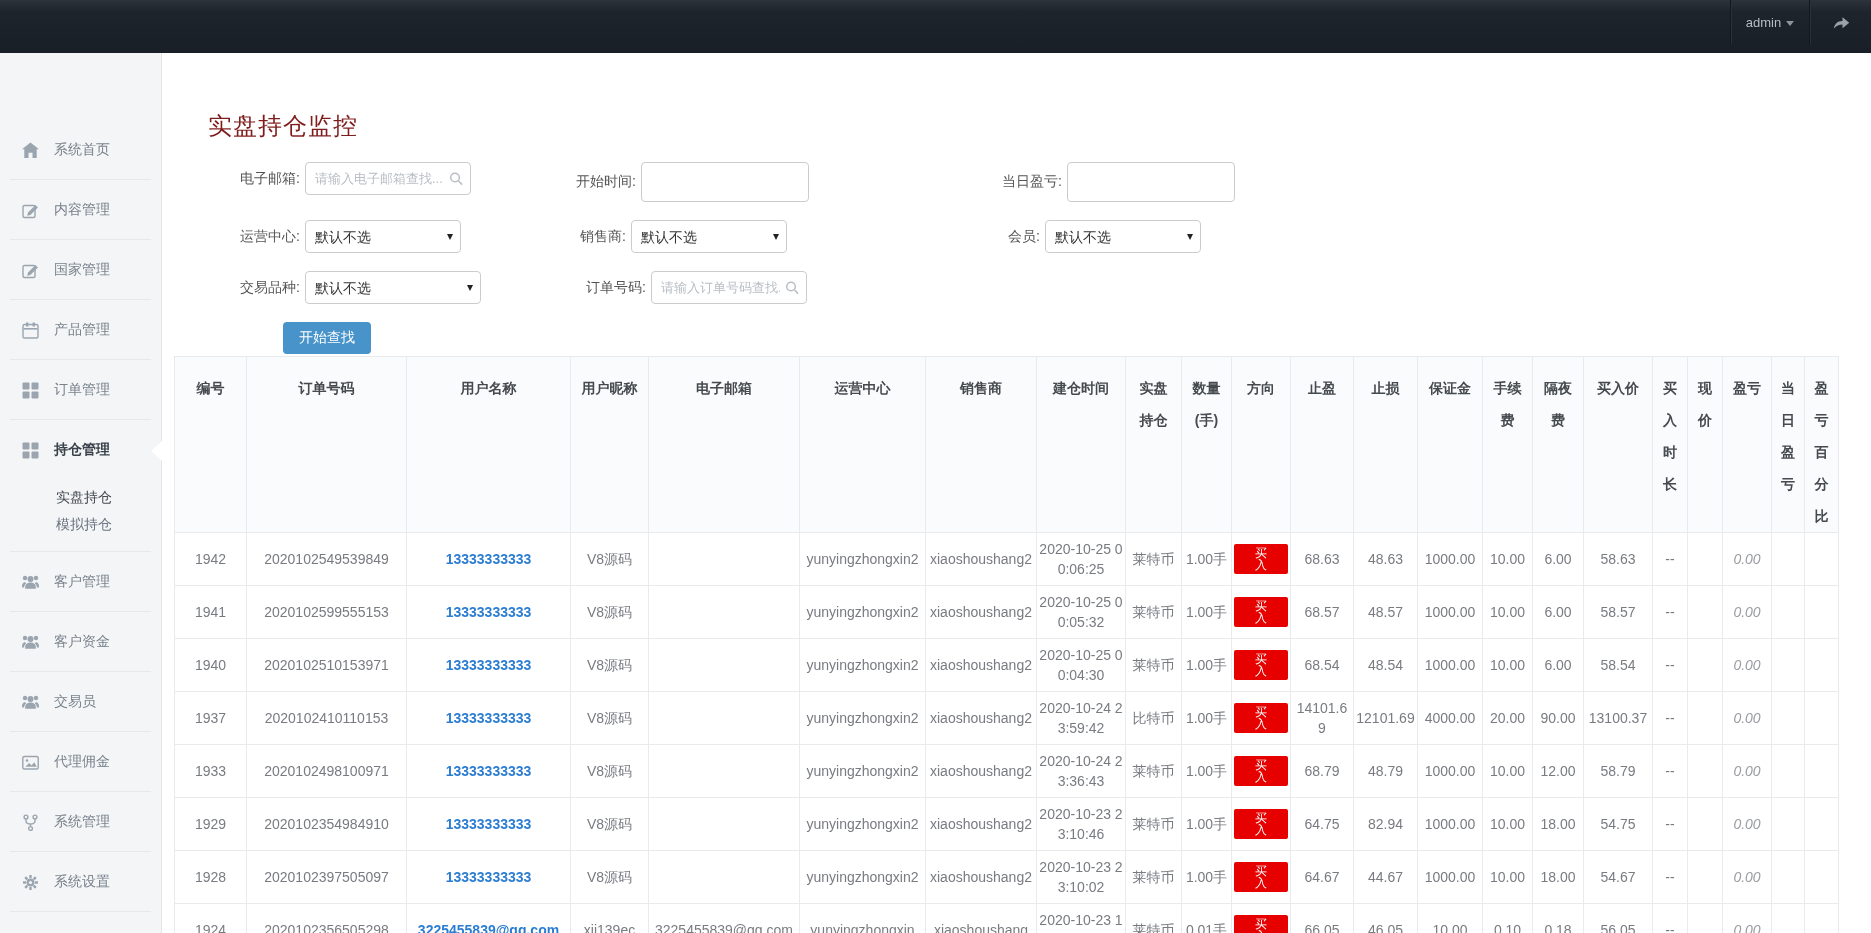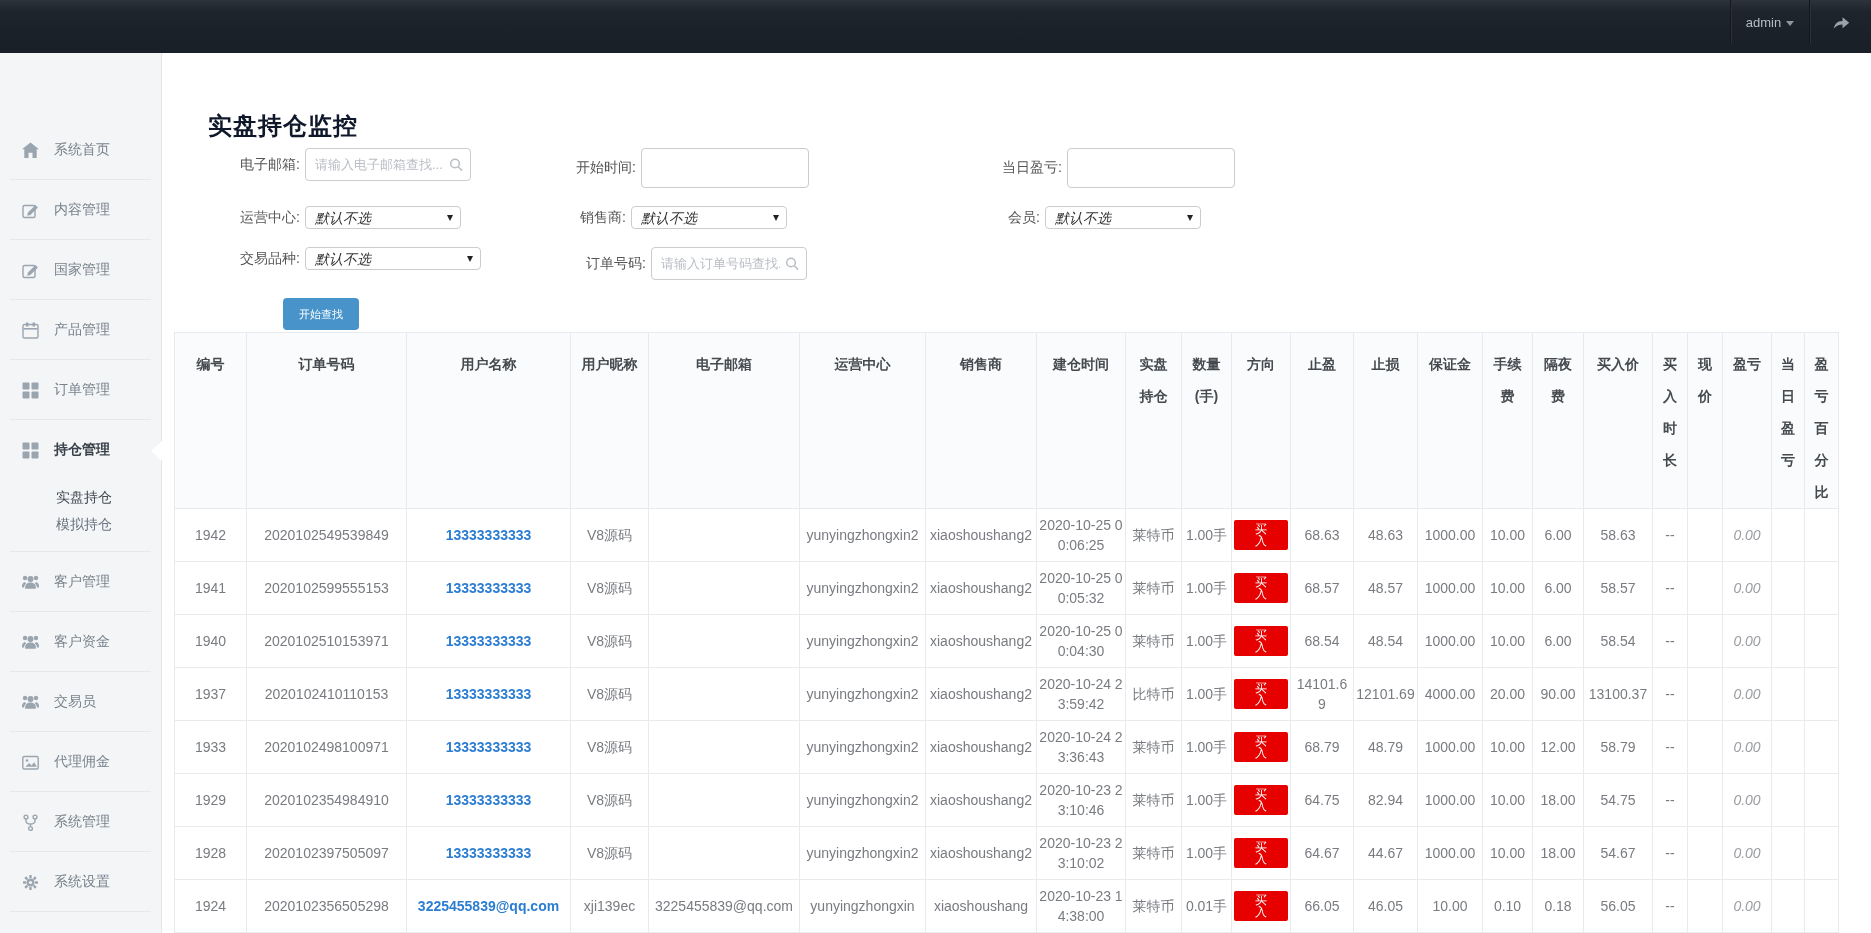--- a/index.html
+++ b/index.html
@@ -31,43 +31,43 @@
   .nav-item.active .nav-label { color:#39424b; font-weight:bold; }
   .notch { position:absolute; right:-1px; top:21px; width:0; height:0; z-index:25;
     border-top:10px solid transparent; border-bottom:10px solid transparent; border-right:11px solid #ffffff; }
   .submenu { padding:4px 0 14px 0; }
   .submenu-item { height:27px; display:flex; align-items:center; padding-left:56px;
     font-size:14px; color:#6a7480; cursor:pointer; }
   .submenu-item.active { color:#424a52; }
 
   
   .content { position:absolute; top:53px; left:162px; width:1709px; padding:57px 33px 0 12px; }
-  .page-title { font-size:24px; color:#0f172a; font-weight:700; margin:0 0 6px 34px; letter-spacing:1px; }
+  .page-title { font-size:24px; color:#7f1d1d; font-weight:400; margin:0 0 20px 34px; letter-spacing:1px; }
 
   .filter-row { display:flex; align-items:flex-start; margin-bottom:18px; }
   .fgroup { display:flex; align-items:center; }
   .flabel { font-size:14px; color:#555; text-align:right; padding-right:5px; flex:0 0 auto; }
   .lw1 { width:131px; } .lw2 { width:170px; } .lw3 { width:258px; }
   .search-wrap { position:relative; display:inline-block; }
   .txt-input { border:1px solid #ccc; border-radius:4px; height:33px; font-size:13px;
     padding:0 26px 0 9px; color:#444; outline:none; background:#fff; }
   .txt-input::placeholder { color:#b9bec5; }
   .email-input { width:166px; }
   .order-input { width:156px; }
   .time-input { width:168px; height:40px; padding:0 9px; }
   .mag { position:absolute; right:7px; top:50%; transform:translateY(-50%); width:15px; height:15px; }
   .sel-wrap { position:relative; display:inline-block; }
   .sel { appearance:none; -webkit-appearance:none; border:1px solid #ccc; border-radius:4px;
-    height:23px; font-size:14px; color:#333; padding:0 24px 0 9px; background:#fff; outline:none; width:156px;font-style:italic; }
+    height:33px; font-size:14px; color:#333; padding:0 24px 0 9px; background:#fff; outline:none; width:156px; }
   .sel.wide { width:176px; }
   .sel-caret { position:absolute; right:8px; top:50%; transform:translateY(-54%);
     font-size:12px; color:#222; pointer-events:none; }
 
   .search-btn { display:block; margin:0 0 2px 109px; background:#4793ca; color:#fff; border:none;
-    border-radius:4px; height:32px; padding:0 16px; font-size:11px; cursor:pointer;
+    border-radius:4px; height:32px; padding:0 16px; font-size:14px; cursor:pointer;
     font-family:inherit; }
 
   
   table.grid { border-collapse:collapse; table-layout:fixed; width:1664px; background:#fff; }
   .grid th { background:#fafbfc; border:1px solid #e8eaed; vertical-align:top; text-align:center;
     padding:15px 8px 0 8px; height:165px; font-size:14px; color:#454a4f; font-weight:bold;
     word-break:break-all; line-height:32px; }
   .grid td { border:1px solid #e8eaed; height:53px; text-align:center; vertical-align:middle;
     font-size:14px; color:#787b80; padding:4px 2px; word-break:break-all; line-height:1.45; }
   .cell-link { color:#2b7dd2 !important; font-weight:bold; font-size:15px; cursor:pointer; }

